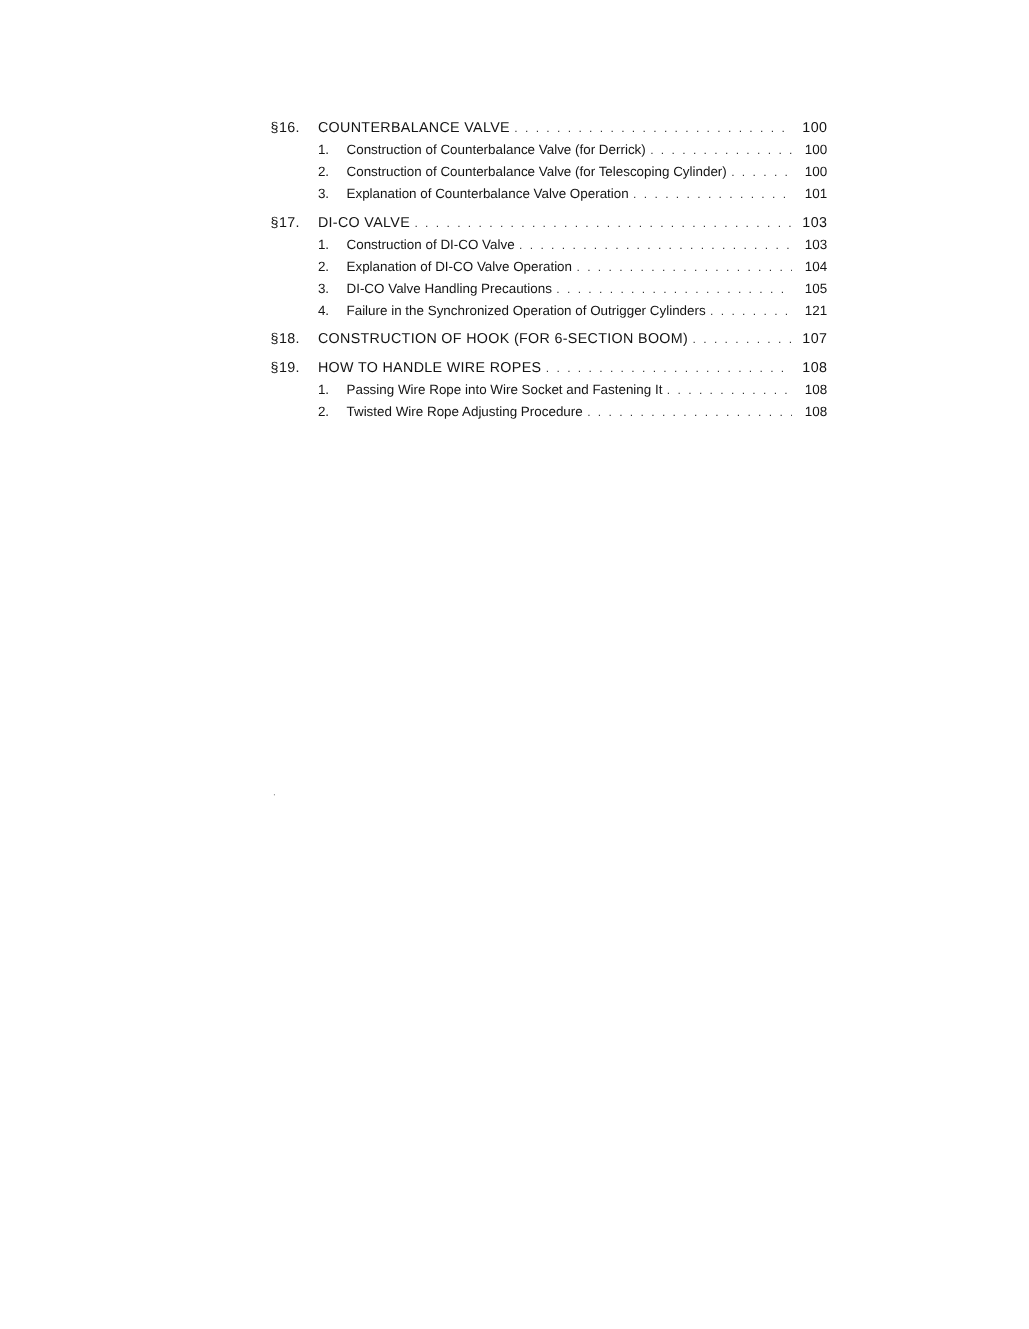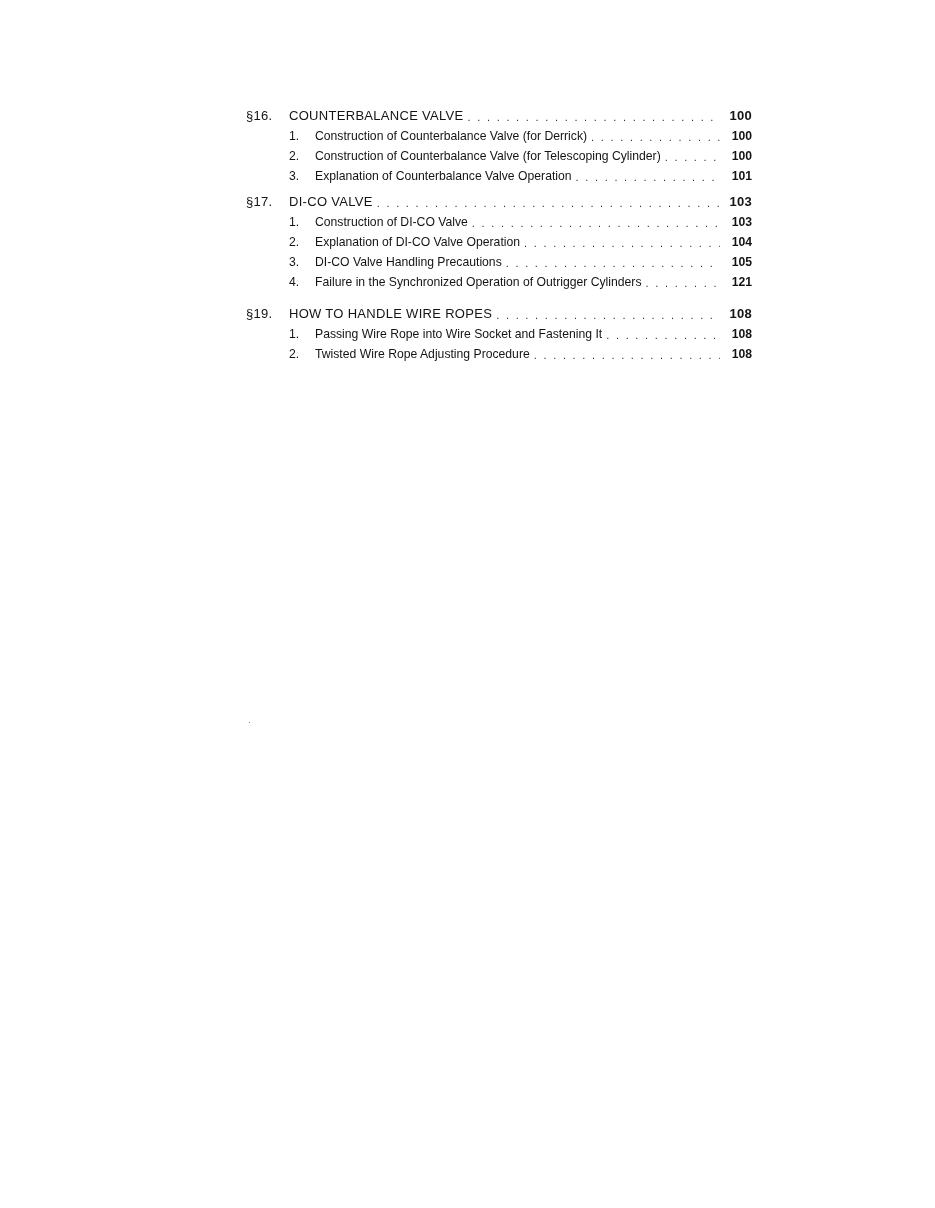--- a/index.html
+++ b/index.html
@@ -7,21 +7,21 @@
          font-family: "Liberation Sans", sans-serif; color: #141414; }
   .toc { position: absolute; left: 199px; top: 103px; width: 553px; }
   .row { display: flex; align-items: flex-end; white-space: nowrap; overflow: hidden; margin-left: 47px; }
   .sec { height: 20px; font-size: 13px; letter-spacing: 0.3px; }
   .sub { height: 20px; font-size: 12.2px; }
   .num { width: 43px; flex: 0 0 43px; }
   .sub .num { width: 26px; flex: 0 0 26px; margin-left: 43px; }
   .title { flex: 0 0 auto; padding-right: 4px; }
   .leader { flex: 1 1 auto; overflow: hidden; color: #333; letter-spacing: 3.2px; font-size: 11px; }
   .leader::before { content: ". . . . . . . . . . . . . . . . . . . . . . . . . . . . . . . . . . . . . . . . . . . . . . . . . . . . . . . . . . . . . . . . . . . . . . . . . . . . . . . . . . . . . . . . . ."; letter-spacing: 1.8px; }
-  .page { flex: 0 0 32px; text-align: right; font-weight: bold; }
+  .page { flex: 0 0 32px; text-align: right; }
   .gap { height: 6px; }
   .speck { position: absolute; left: 249px; top: 722px; width: 1px; height: 1px; background: #888; }
 </style>
 </head>
 <body>
 
 <div class="toc">
 
   <div class="row sec">
     <span class="num">§16.</span>
@@ -74,20 +74,26 @@
     <span class="page">105</span>
   </div>
   <div class="row sub">
     <span class="num">4.</span>
     <span class="title">Failure in the Synchronized Operation of Outrigger Cylinders</span>
     <span class="leader"></span>
     <span class="page">121</span>
   </div>
   <div class="gap"></div>
 
+  <div class="row sec">
+    <span class="num">§18.</span>
+    <span class="title">CONSTRUCTION OF HOOK (FOR 6-SECTION BOOM)</span>
+    <span class="leader"></span>
+    <span class="page">107</span>
+  </div>
   <div class="gap"></div>
 
   <div class="row sec">
     <span class="num">§19.</span>
     <span class="title">HOW TO HANDLE WIRE ROPES</span>
     <span class="leader"></span>
     <span class="page">108</span>
   </div>
   <div class="row sub">
     <span class="num">1.</span>

